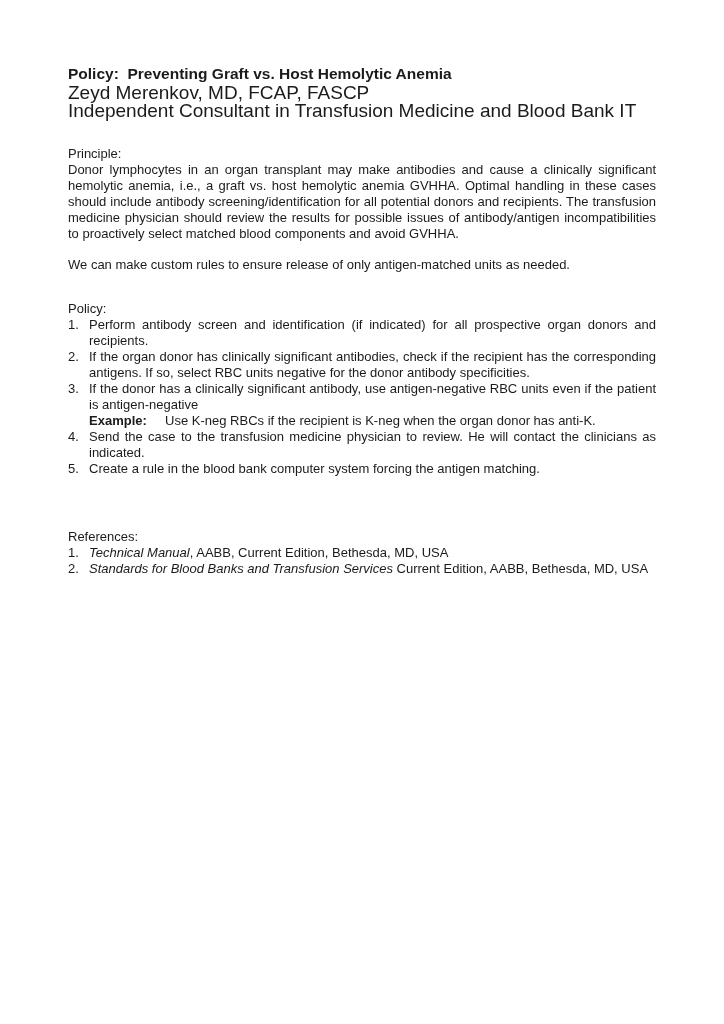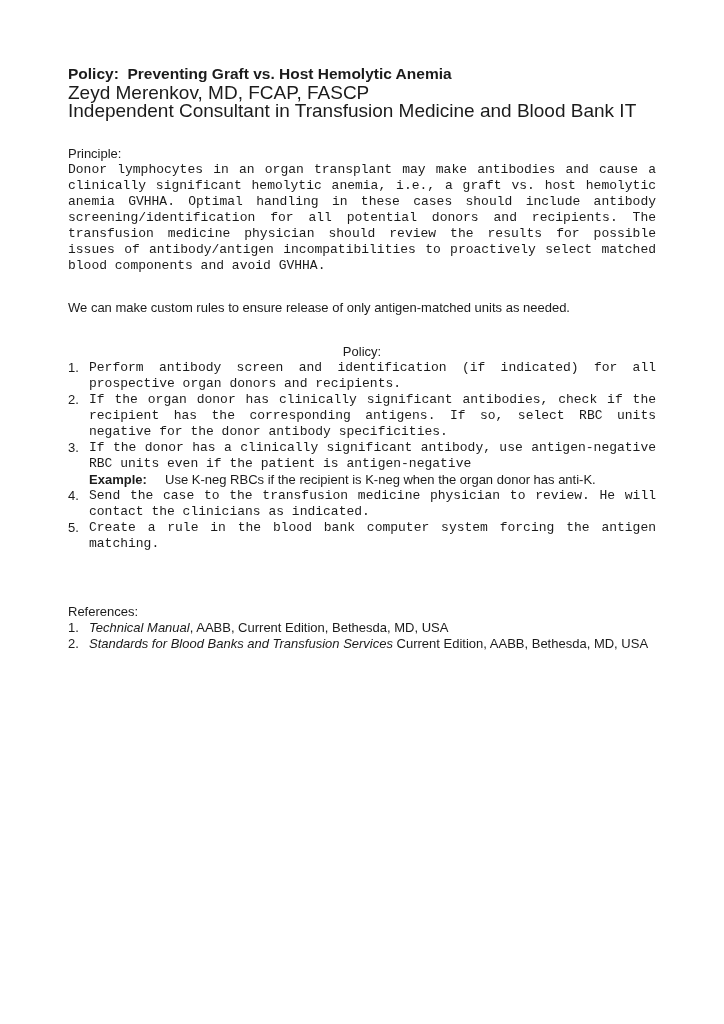--- a/index.html
+++ b/index.html
@@ -35,31 +35,29 @@
     font-size: 19px;
     font-weight: normal;
     line-height: 18px;
   }
   .heading {
     font-weight: normal;
     margin-top: 26px;
   }
   .heading.policy-h {
     margin-top: 28px;
-    text-align: center;
   }
   .heading.refs-h {
     margin-top: 52px;
   }
   .para {
     text-align: justify;
-    font-family: Liberation Mono, monospace;
   }
   .note {
-    margin-top: 26px;
+    margin-top: 15px;
   }
   .olist {
     width: 100%;
   }
   .olist-item {
     display: flex;
     align-items: flex-start;
   }
   .olist-num {
     width: 21px;

